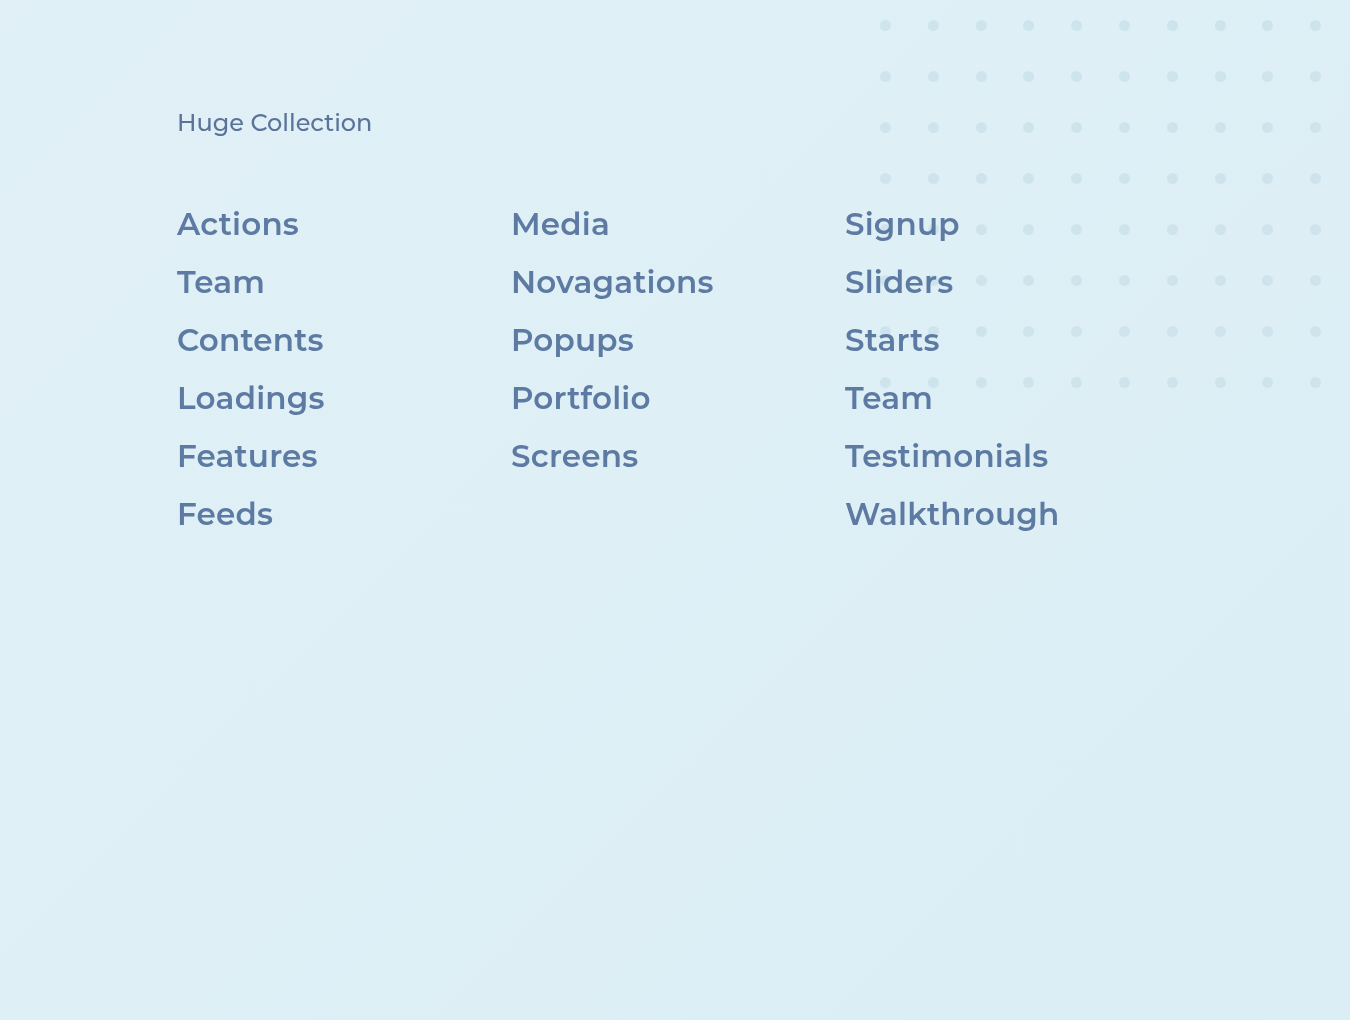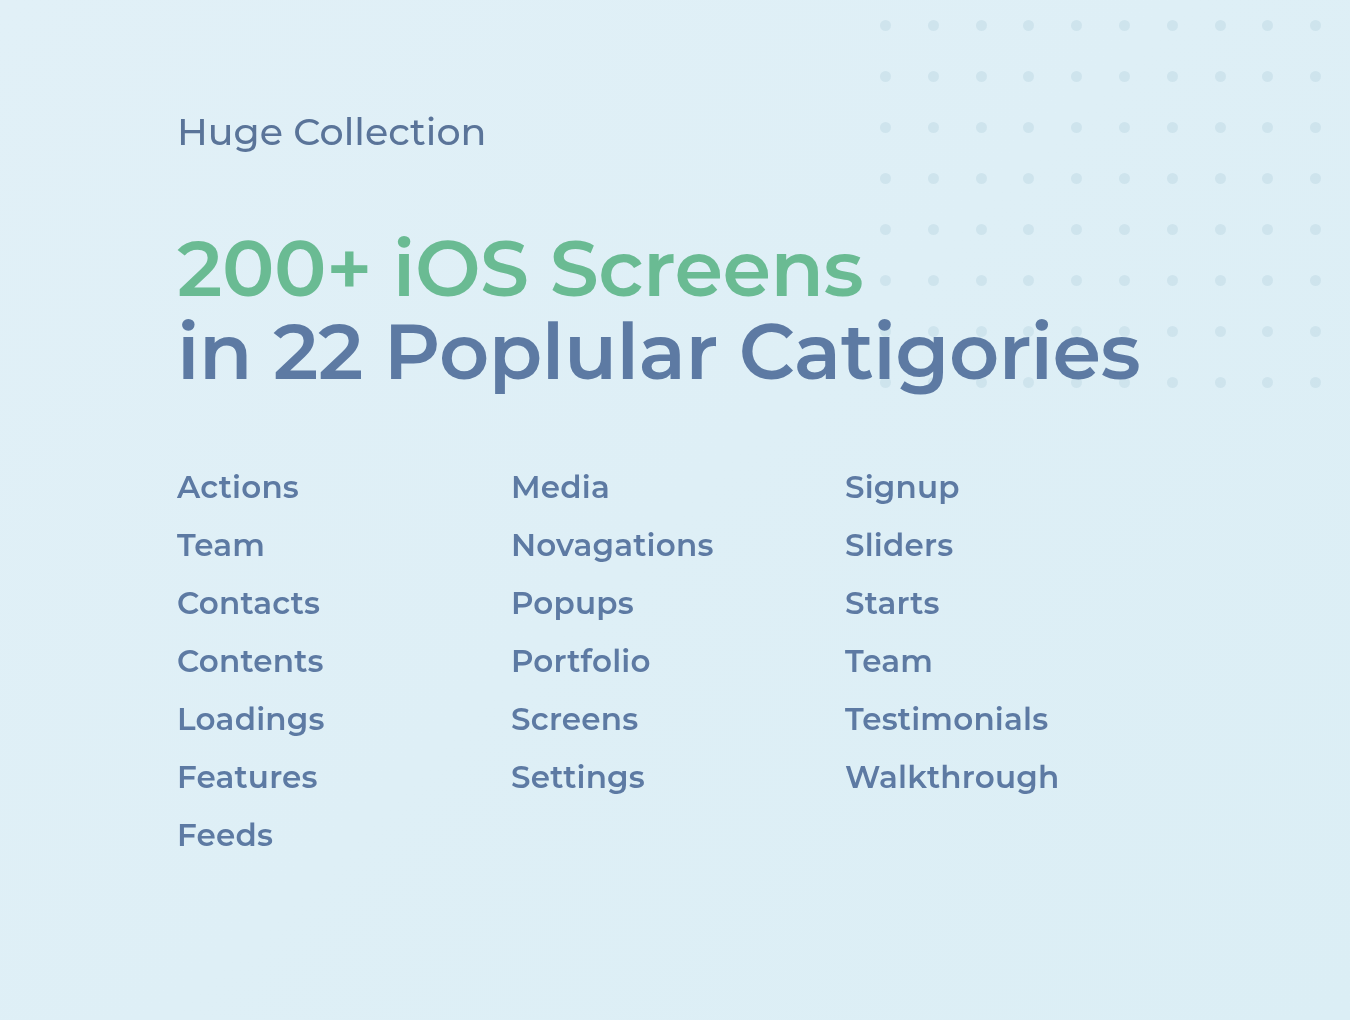--- a/index.html
+++ b/index.html
@@ -37,21 +37,21 @@
       background: #b8d4e0;
     }
     
     .content {
       padding: 108px 0 0 177px;
       position: relative;
       z-index: 2;
     }
     
     .eyebrow {
-      font-size: 38px;
+      font-size: 24px;
       font-weight: 500;
       color: #5a7499;
       margin-bottom: 72px;
     }
     
     .headline {
       font-size: 78px;
       font-weight: 600;
       line-height: 1.07;
       letter-spacing: -0.5px;
@@ -168,42 +168,36 @@
     <div class="dot"></div>
     <div class="dot"></div>
     <div class="dot"></div>
     <div class="dot"></div>
     <div class="dot"></div>
   </div>
 
 <div class="content">
   <div class="eyebrow">Huge Collection</div>
 
-  <h1 class="headline">
-    <span class="headline-green">200+ iOS Screens</span><br>
-    <span class="headline-blue">in 22 Poplular Catigories</span>
-  </h1>
 
   <div class="categories">
     <div class="category-column">
       <div class="category-item">Actions</div>
       <div class="category-item">Team</div>
-      <div class="category-item">Contacts</div>
       <div class="category-item">Contents</div>
       <div class="category-item">Loadings</div>
       <div class="category-item">Features</div>
       <div class="category-item">Feeds</div>
     </div>
     <div class="category-column">
       <div class="category-item">Media</div>
       <div class="category-item">Novagations</div>
       <div class="category-item">Popups</div>
       <div class="category-item">Portfolio</div>
       <div class="category-item">Screens</div>
-      <div class="category-item">Settings</div>
     </div>
     <div class="category-column">
       <div class="category-item">Signup</div>
       <div class="category-item">Sliders</div>
       <div class="category-item">Starts</div>
       <div class="category-item">Team</div>
       <div class="category-item">Testimonials</div>
       <div class="category-item">Walkthrough</div>
     </div>
   </div>

